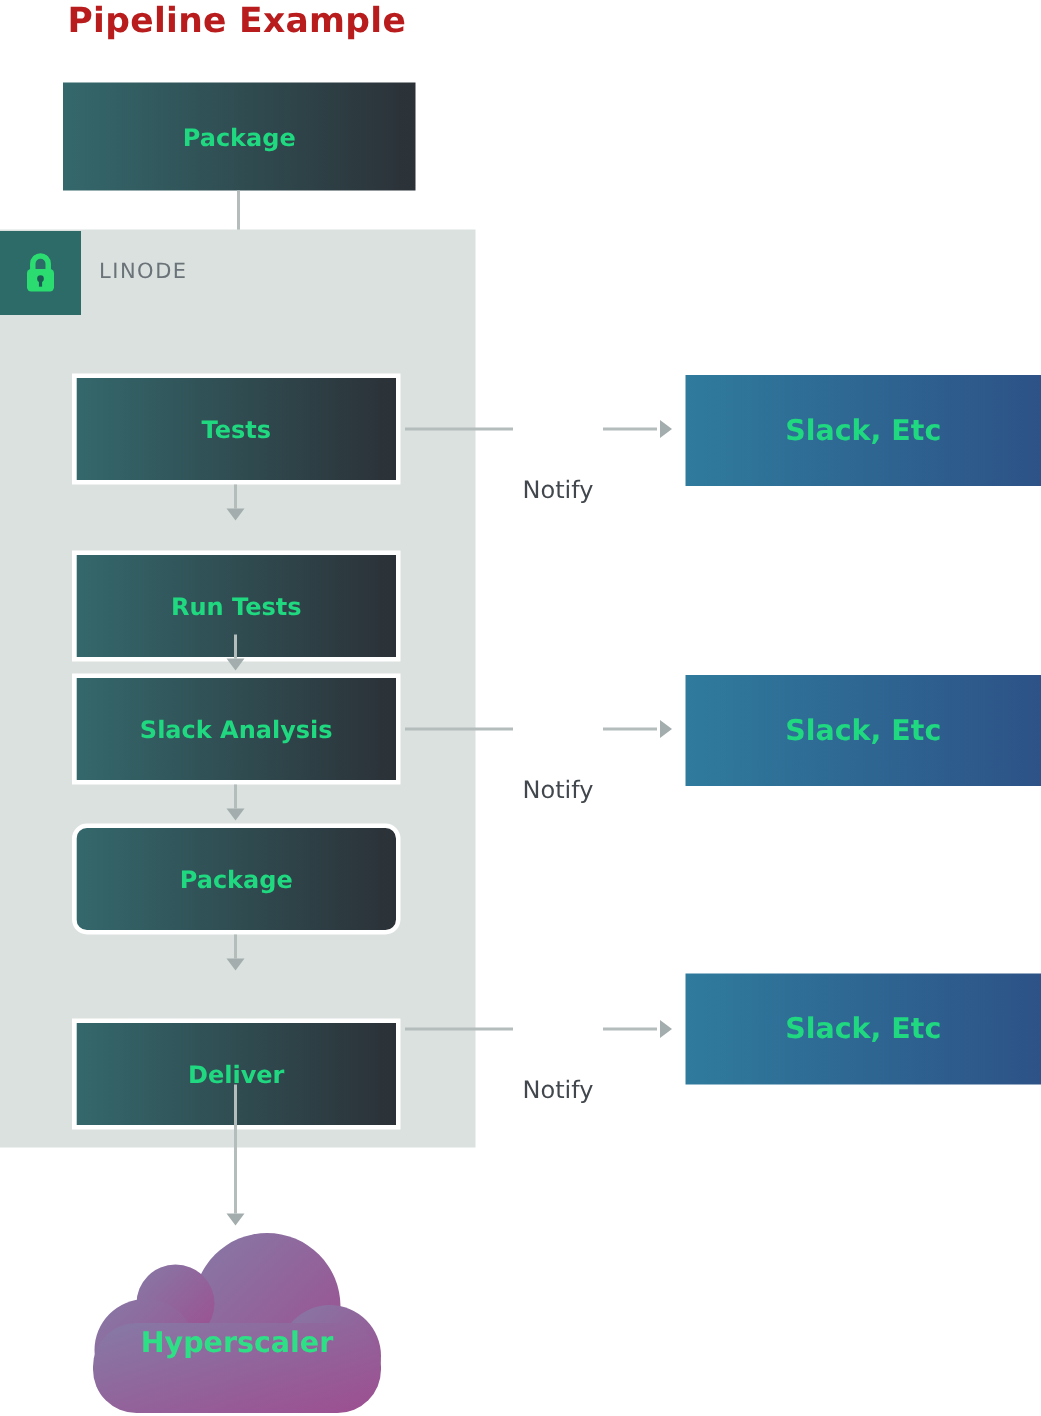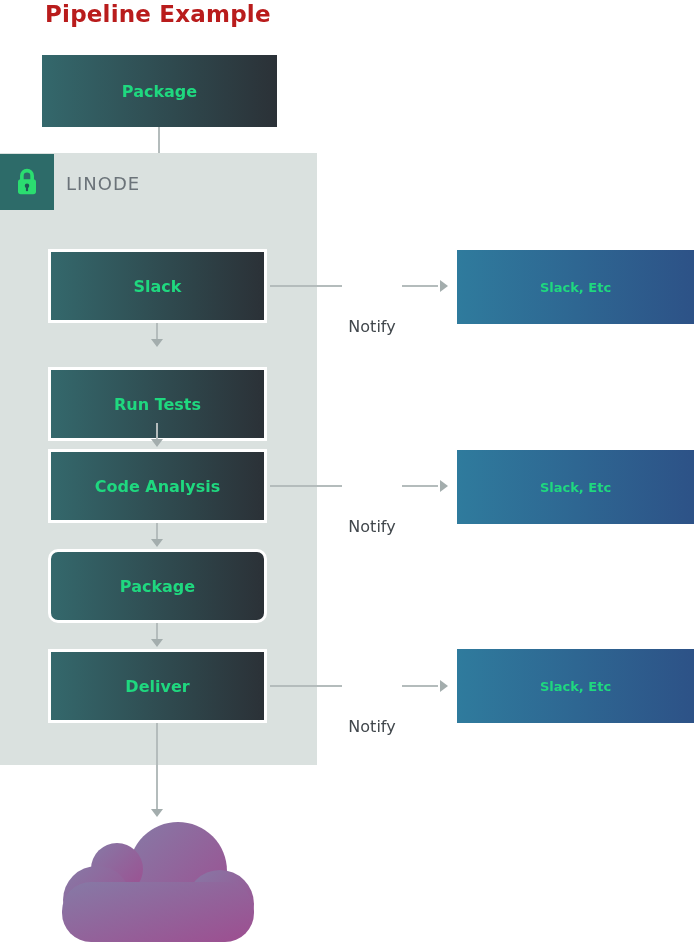--- a/index.html
+++ b/index.html
@@ -24,43 +24,43 @@
   }
   .trigger-box { left: 42px; top: 55px; width: 235px; height: 72px; }
   .step-box {
     left: 48px; width: 219px; height: 74px;
     border: 3px solid #ffffff;
   }
   .step-0 { top: 249px; }
   .step-1 { top: 349px; margin-top: 18px; }
   .step-2 { top: 449px; }
   .step-3 { top: 549px; border-radius: 10px; }
-  .step-4 { top: 649px; }
+  .step-4 { top: 679px; }
   
   .linode-container {
     position: absolute; left: 0; top: 153px;
     width: 317px; height: 612px;
     background: #dae1df;
   }
   .lock-badge {
     position: absolute; left: 0; top: 154px;
     width: 54px; height: 56px;
     background: #2d6b69;
     display: flex; align-items: center; justify-content: center;
   }
   .linode-label {
     position: absolute; left: 66px; top: 173px;
-    font-size: 18px; color: #6b7379; letter-spacing: 1px;
+    font-size: 14px; color: #6b7379; letter-spacing: 1px;
   }
   
   .slack-box {
     position: absolute; left: 457px; width: 237px; height: 74px;
     background: linear-gradient(90deg, #2f7b9d 0%, #2d5287 100%);
     display: flex; align-items: center; justify-content: center;
-    color: #1fd87f; font-weight: bold; font-size: 13px;
+    color: #1fd87f; font-weight: bold; font-size: 19px;
   }
   .slack-0 { top: 250px; }
   .slack-1 { top: 450px; }
   .slack-2 { top: 649px; }
   
   .v-arrow { position: absolute; width: 12px; }
   .v-arrow .line {
     position: absolute; left: 5px; top: 0; width: 2px;
     background: #b4bcbc;
   }
@@ -139,27 +139,27 @@
   <svg width="26" height="30" viewBox="0 0 24 28">
     <path d="M7.2 13 V8.2 a4.8 4.8 0 0 1 9.6 0 V13" stroke="#2bdd70" stroke-width="3.4" fill="none"></path>
     <rect x="3.6" y="11.5" width="16.8" height="14" rx="2.6" fill="#2bdd70"></rect>
     <circle cx="12" cy="17.5" r="2.1" fill="#1d5a55"></circle>
     <rect x="11" y="17.5" width="2" height="5" fill="#1d5a55"></rect>
   </svg>
 </div>
 <div class="linode-label">LINODE</div>
 
 <div class="dark-box step-box step-0">
-  <span>Slack</span>
+  <span>Tests</span>
 </div>
 <div class="dark-box step-box step-1">
   <span>Run Tests</span>
 </div>
 <div class="dark-box step-box step-2">
-  <span>Code Analysis</span>
+  <span>Slack Analysis</span>
 </div>
 <div class="dark-box step-box step-3">
   <span>Package</span>
 </div>
 <div class="dark-box step-box step-4">
   <span>Deliver</span>
 </div>
 
 <div class="v-arrow arrow-gap gap-0">
   <div class="line"></div>
@@ -223,13 +223,14 @@
       </linearGradient>
     </defs>
     <g fill="url(#cloudGrad)">
       <circle cx="118" cy="51" r="49"></circle>
       <circle cx="57" cy="49" r="26"></circle>
       <circle cx="37" cy="80" r="34"></circle>
       <circle cx="160" cy="84" r="34"></circle>
       <rect x="2" y="62" width="192" height="60" rx="29"></rect>
     </g>
   </svg>
+  <div class="cloud-label">Hyperscaler</div>
 </div>
 
 </body></html>

